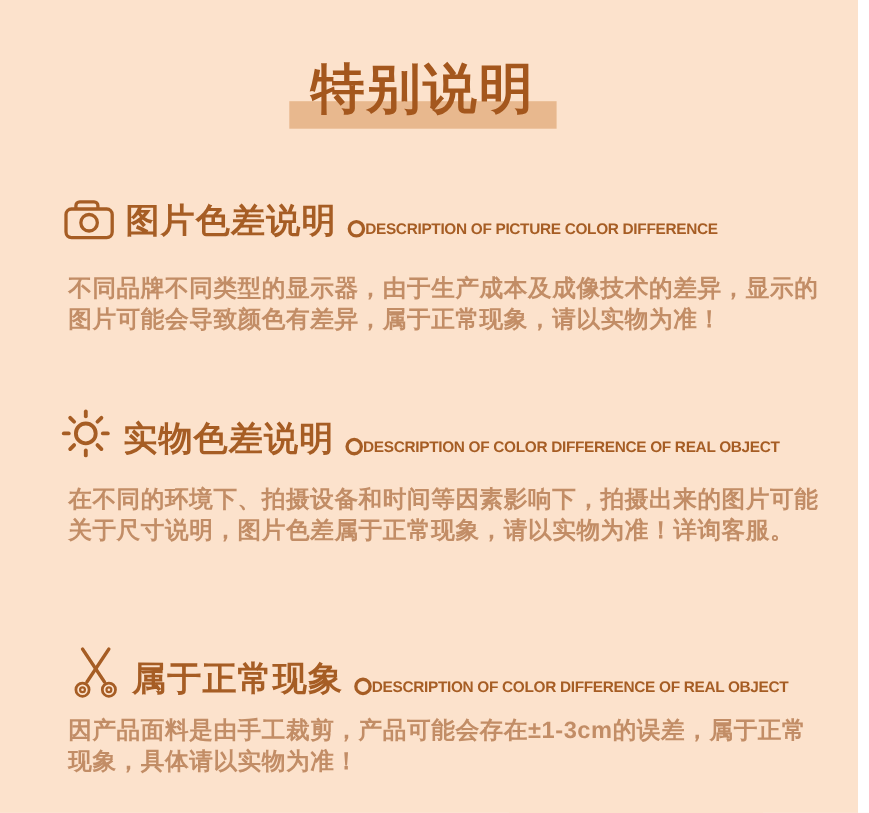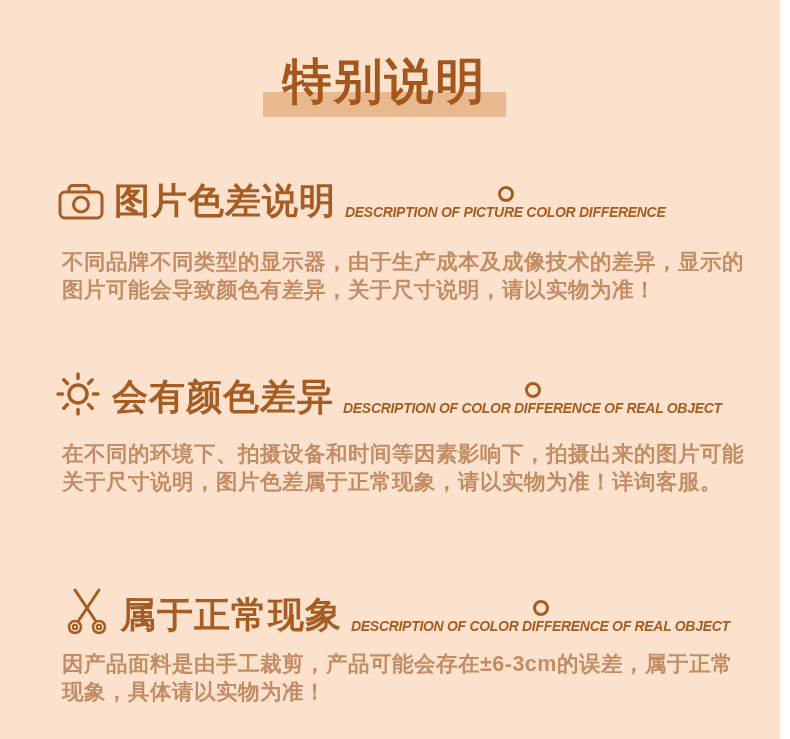--- a/index.html
+++ b/index.html
@@ -24,27 +24,27 @@
   }
   
   .sec-head{
     position:absolute;
     display:flex;align-items:flex-end;
   }
   .sec-icon{flex:0 0 auto;display:block;}
   .sec-icon svg{display:block;}
   .sec-heading{
     margin:0 0 0 10px;
-    font-size:36px;font-weight:bold;letter-spacing:1px;
+    font-size:31px;font-weight:bold;letter-spacing:1px;
     color:#a65d24;line-height:1.18;
     white-space:nowrap;
   }
   .cap-block{
     margin:0 0 2px 9px;
-    display:flex;flex-direction:column;align-items:center;font-style:italic;
+    display:flex;flex-direction:row;align-items:flex-start;
   }
   .ring{
     width:10px;height:10px;
     border:3px solid #a65d24;border-radius:50%;
     margin:0 0 2px 1px;
   }
   .cap-text{
     font-size:14px;font-weight:bold;letter-spacing:-0.3px;
     color:#a65d24;white-space:nowrap;
   }
@@ -80,37 +80,37 @@
         <circle class="icon-stroke" cx="23" cy="22.5" r="7.5" stroke-width="3"></circle>
       </svg>
     </span>
     <h2 class="sec-heading">图片色差说明</h2>
     <div class="cap-block">
       <span class="ring"></span>
       <span class="cap-text">DESCRIPTION OF PICTURE COLOR DIFFERENCE</span>
     </div>
   </div>
   <p class="sec-body body-1">不同品牌不同类型的显示器，由于生产成本及成像技术的差异，显示的
-图片可能会导致颜色有差异，关于尺寸说明，请以实物为准！</p>
+图片可能会导致颜色有差异，属于正常现象，请以实物为准！</p>
 
   <div class="sec-head head-2">
     <span class="sec-icon">
       <svg width="48" height="48" viewBox="0 0 48 48" stroke-linecap="round">
         <circle class="icon-stroke" cx="24" cy="24" r="9" stroke-width="3.5"></circle>
         <line class="icon-stroke" x1="24" y1="4" x2="24" y2="8.5" stroke-width="3.5"></line>
         <line class="icon-stroke" x1="24" y1="39.5" x2="24" y2="44" stroke-width="3.5"></line>
         <line class="icon-stroke" x1="4" y1="24" x2="8.5" y2="24" stroke-width="3.5"></line>
         <line class="icon-stroke" x1="39.5" y1="24" x2="44" y2="24" stroke-width="3.5"></line>
         <line class="icon-stroke" x1="34.6" y1="13.4" x2="38.2" y2="9.8" stroke-width="3.5"></line>
         <line class="icon-stroke" x1="13.4" y1="13.4" x2="9.8" y2="9.8" stroke-width="3.5"></line>
         <line class="icon-stroke" x1="34.6" y1="34.6" x2="38.2" y2="38.2" stroke-width="3.5"></line>
         <line class="icon-stroke" x1="13.4" y1="34.6" x2="9.8" y2="38.2" stroke-width="3.5"></line>
       </svg>
     </span>
-    <h2 class="sec-heading">会有颜色差异</h2>
+    <h2 class="sec-heading">实物色差说明</h2>
     <div class="cap-block">
       <span class="ring"></span>
       <span class="cap-text">DESCRIPTION OF COLOR DIFFERENCE OF REAL OBJECT</span>
     </div>
   </div>
   <p class="sec-body body-2">在不同的环境下、拍摄设备和时间等因素影响下，拍摄出来的图片可能
 关于尺寸说明，图片色差属于正常现象，请以实物为准！详询客服。</p>
 
   <div class="sec-head head-3">
     <span class="sec-icon">
@@ -122,16 +122,16 @@
         <circle class="icon-stroke" cx="35" cy="41" r="6" stroke-width="2.5"></circle>
         <circle class="icon-stroke" cx="35" cy="41" r="2.2" stroke-width="2"></circle>
       </svg>
     </span>
     <h2 class="sec-heading">属于正常现象</h2>
     <div class="cap-block">
       <span class="ring"></span>
       <span class="cap-text">DESCRIPTION OF COLOR DIFFERENCE OF REAL OBJECT</span>
     </div>
   </div>
-  <p class="sec-body body-3">因产品面料是由手工裁剪，产品可能会存在±6-3cm的误差，属于正常
+  <p class="sec-body body-3">因产品面料是由手工裁剪，产品可能会存在±1-3cm的误差，属于正常
 现象，具体请以实物为准！</p>
 
 </div>
 
 </body></html>

